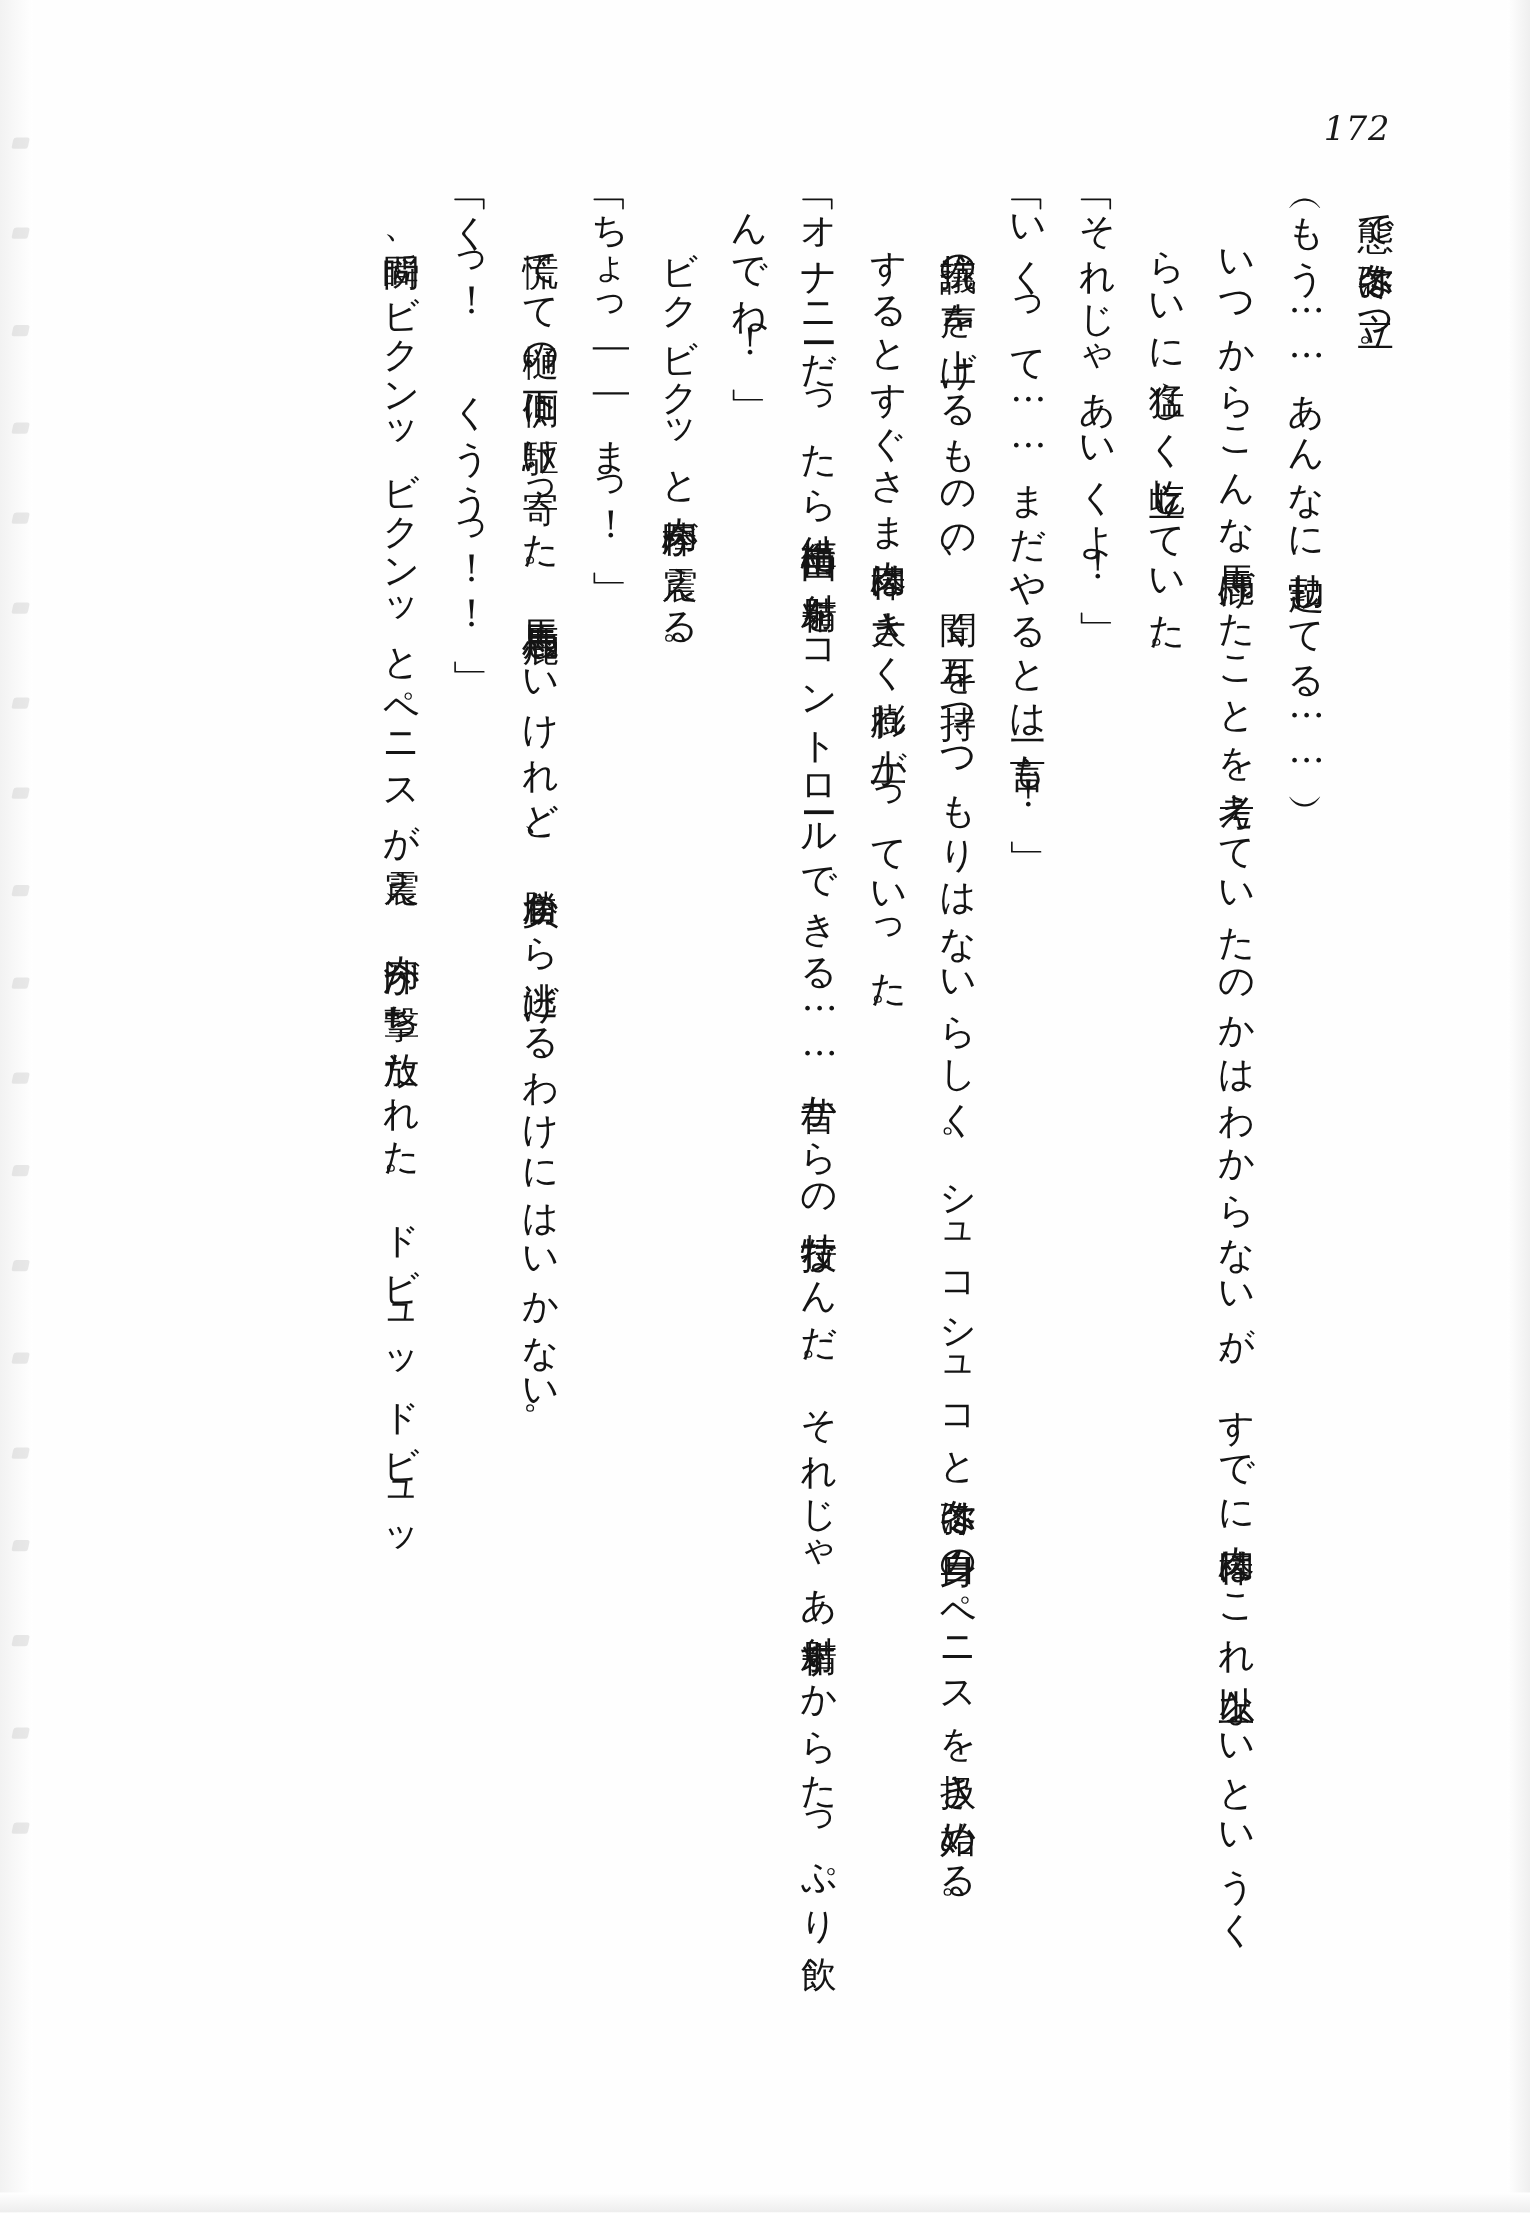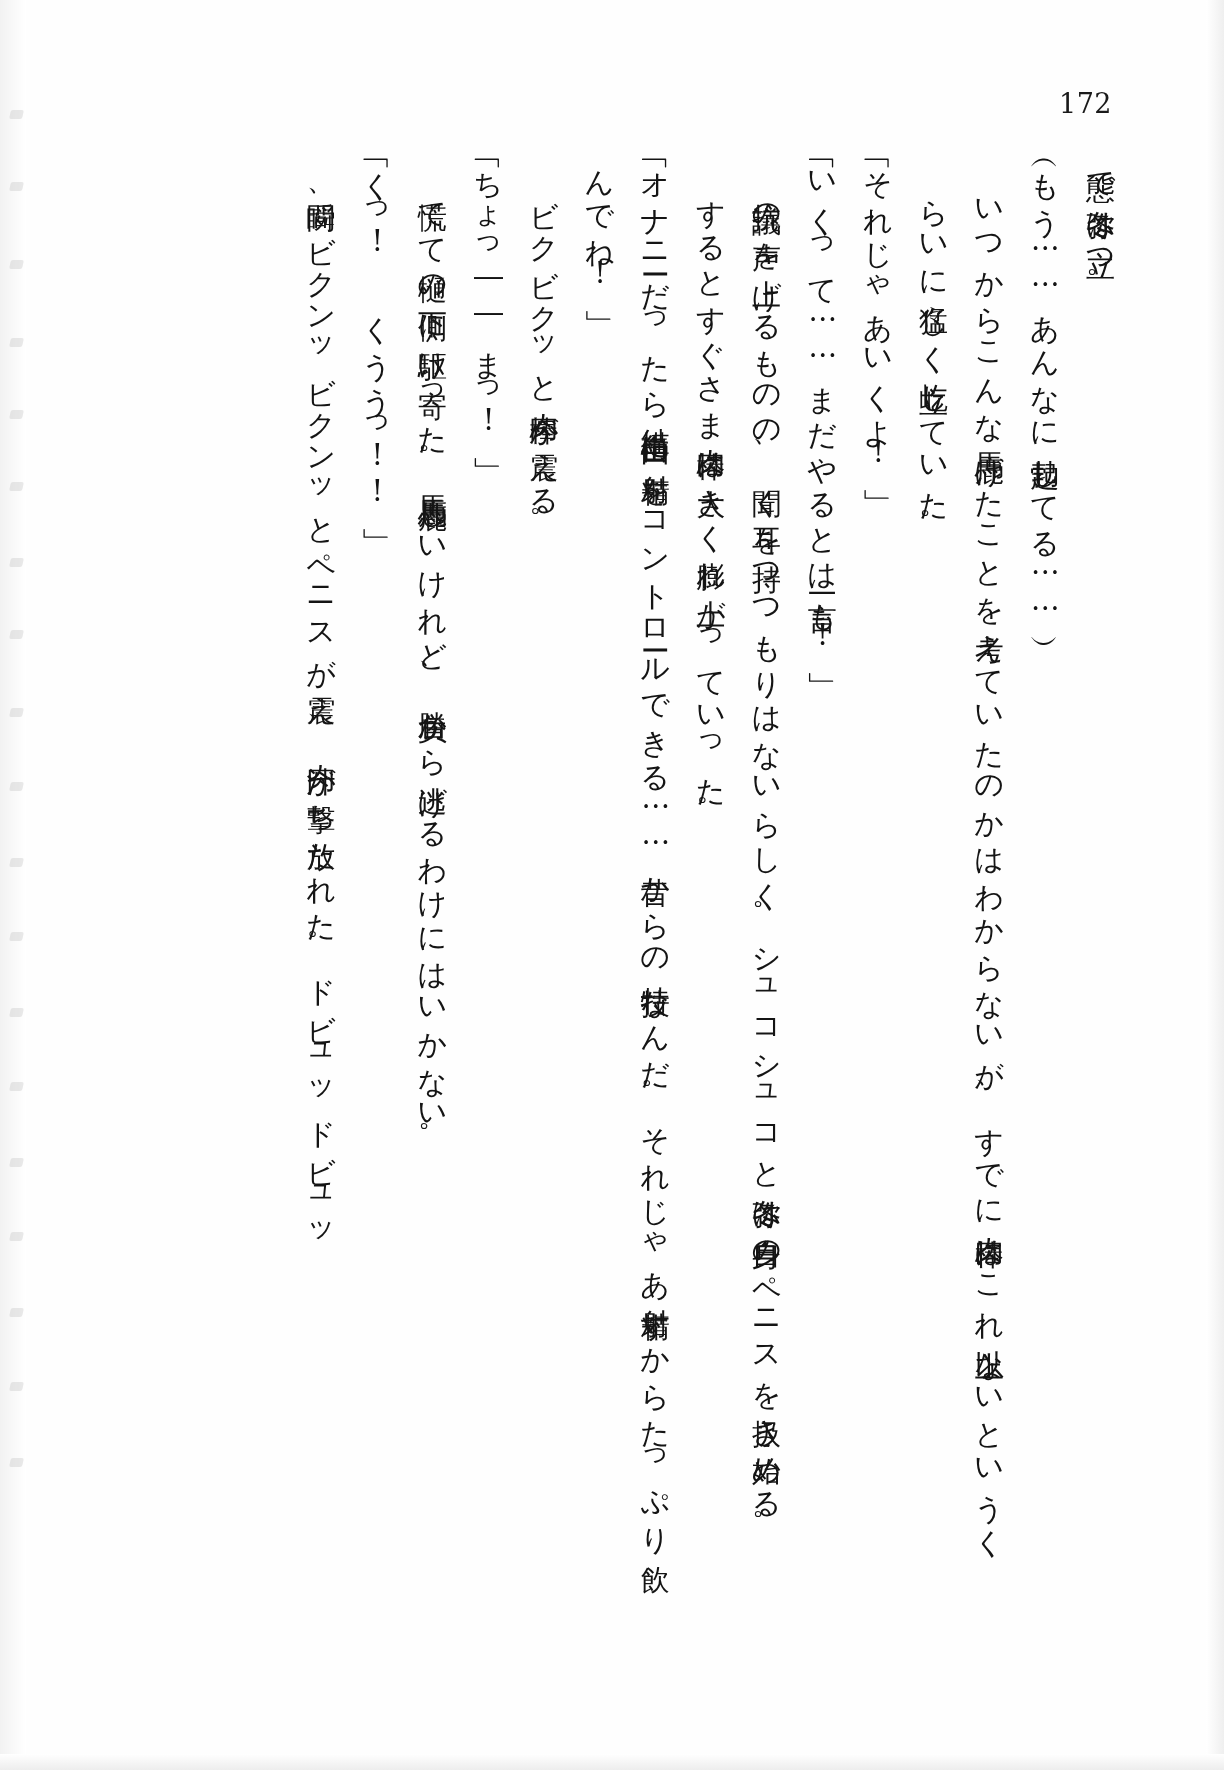--- a/index.html
+++ b/index.html
@@ -70,20 +70,21 @@
     border-radius: 2px;
     transform: skewX(-12deg);
   }
 
   
   .folio {
     position: absolute;
     top: 88px;
     right: 112px;
     font-size: 27px;
+    font-style: italic;
     font-family: "DejaVu Serif", "Liberation Serif", serif;
     color: #1a1a1a;
     letter-spacing: 0.5px;
   }
 
   
   .vtext {
     position: absolute;
     top: 150px;
     right: 96px;

